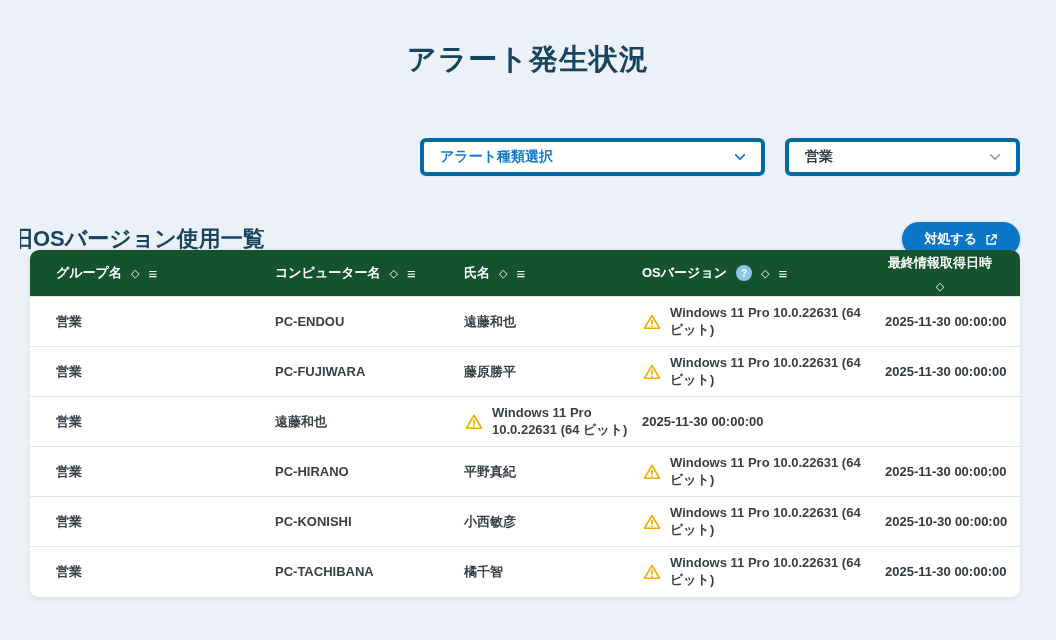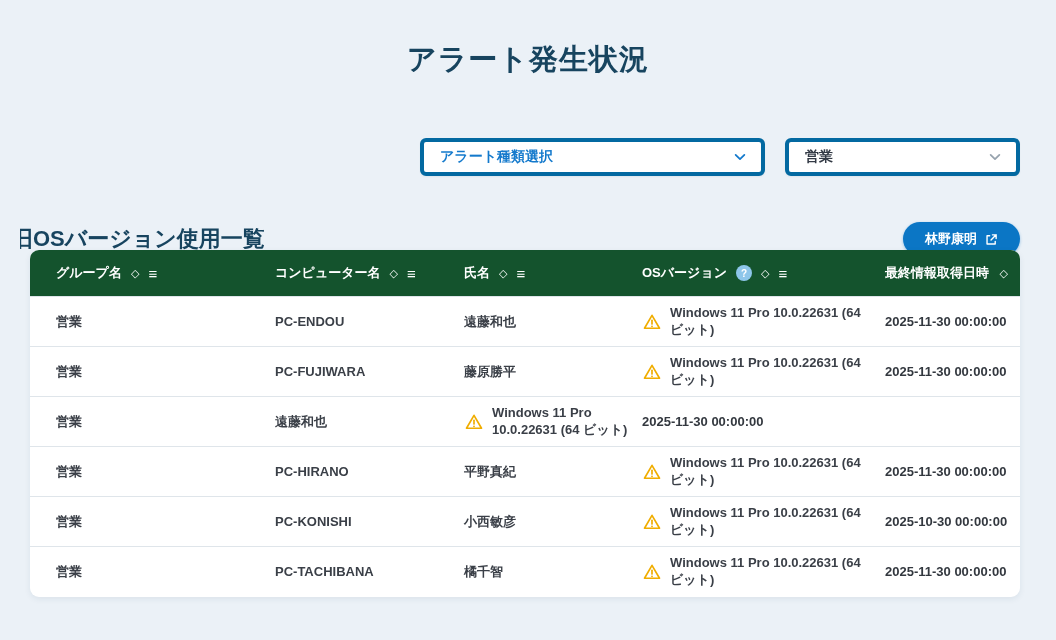--- a/index.html
+++ b/index.html
@@ -70,21 +70,21 @@
   .thead {
     height: 46px;
     background: #14532d;
     border-radius: 9px 9px 0 0;
     color: #ffffff;
   }
   .th {
     display: flex; align-items: center; gap: 9px;
     font-size: 13px; font-weight: 700;
   }
-  .th-right { justify-content: space-between; padding-right: 12px; }
+  .th-right { justify-content: space-between; padding-right: 25px; flex-direction: column; }
   .sort-icon { font-size: 11px; line-height: 1; cursor: pointer; }
   .filter-icon { font-size: 15px; line-height: 1; cursor: pointer; }
   .help-icon {
     width: 16px; height: 16px; border-radius: 50%;
     background: #8ec6ea; color: #ffffff;
     font-size: 10px; font-weight: 700;
     display: inline-flex; align-items: center; justify-content: center;
     cursor: pointer;
   }
   .trow { height: 50px; border-top: 1px solid #dfe5ea; }
@@ -115,21 +115,21 @@
       <path d="M3 5.5 L8 10.5 L13 5.5" stroke="#97a3ae" stroke-width="2" stroke-linecap="round" stroke-linejoin="round"></path>
     </svg>
   </div>
 </div>
 
 <div class="section-row">
   <div class="heading-clip">
     <h2 class="section-heading">旧OSバージョン使用一覧</h2>
   </div>
   <button class="action-btn">
-    <span>林野康明</span>
+    <span>対処する</span>
     <svg width="13" height="13" viewBox="0 0 14 14" fill="none">
       <path d="M5 3 H2.2 V11.8 H11 V9" stroke="#ffffff" stroke-width="1.5" stroke-linecap="round" stroke-linejoin="round"></path>
       <path d="M8 2 H12 V6 M12 2 L6.5 7.5" stroke="#ffffff" stroke-width="1.5" stroke-linecap="round" stroke-linejoin="round"></path>
     </svg>
   </button>
 </div>
 
 <div class="card">
   <div class="thead">
     <div class="th">

